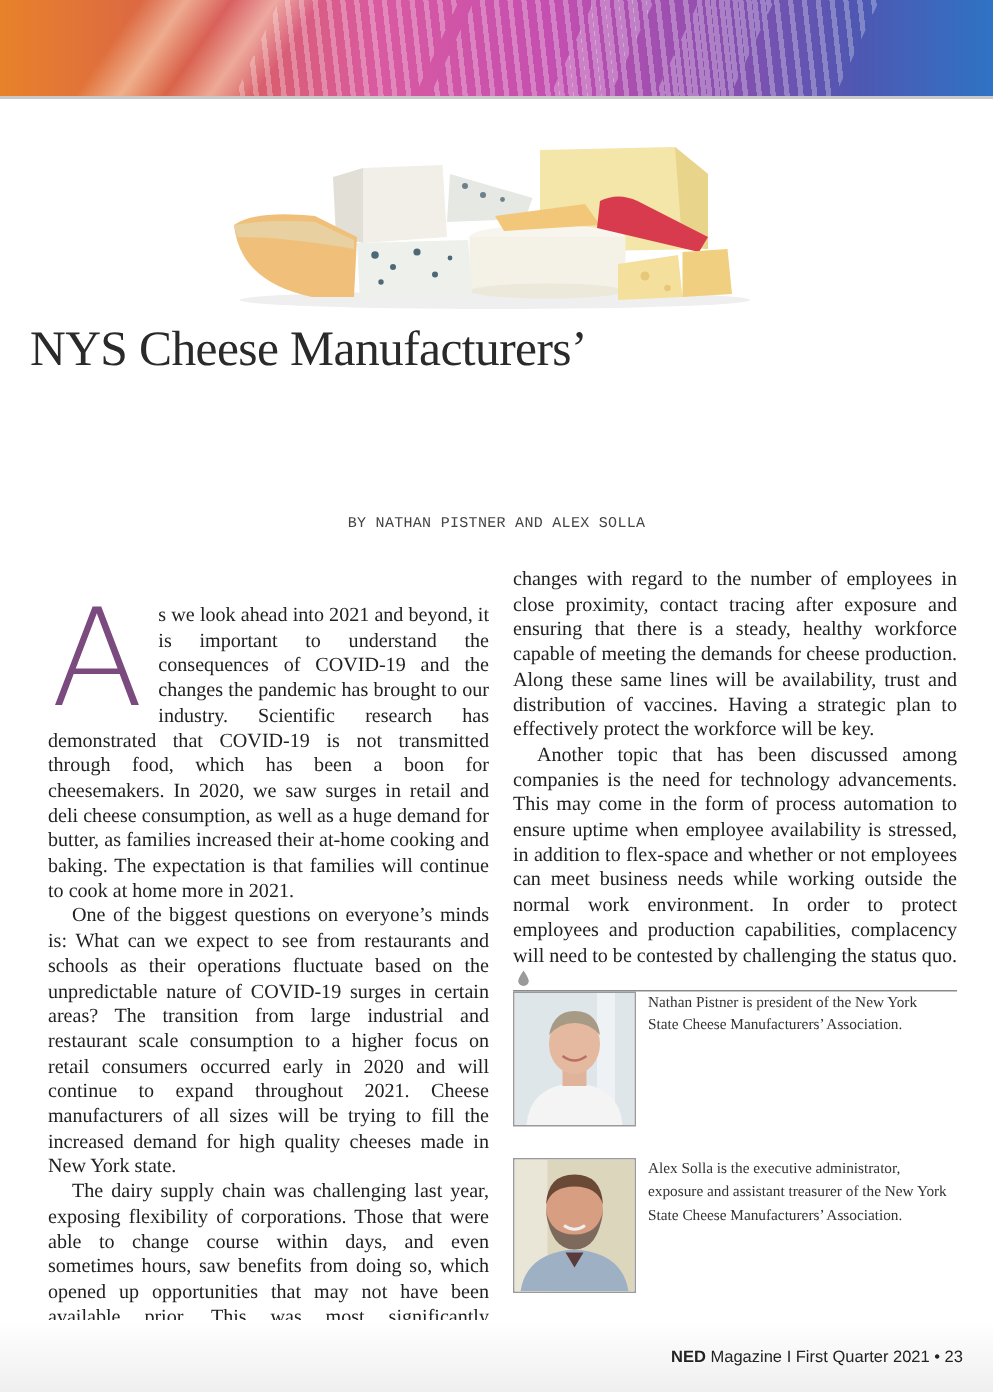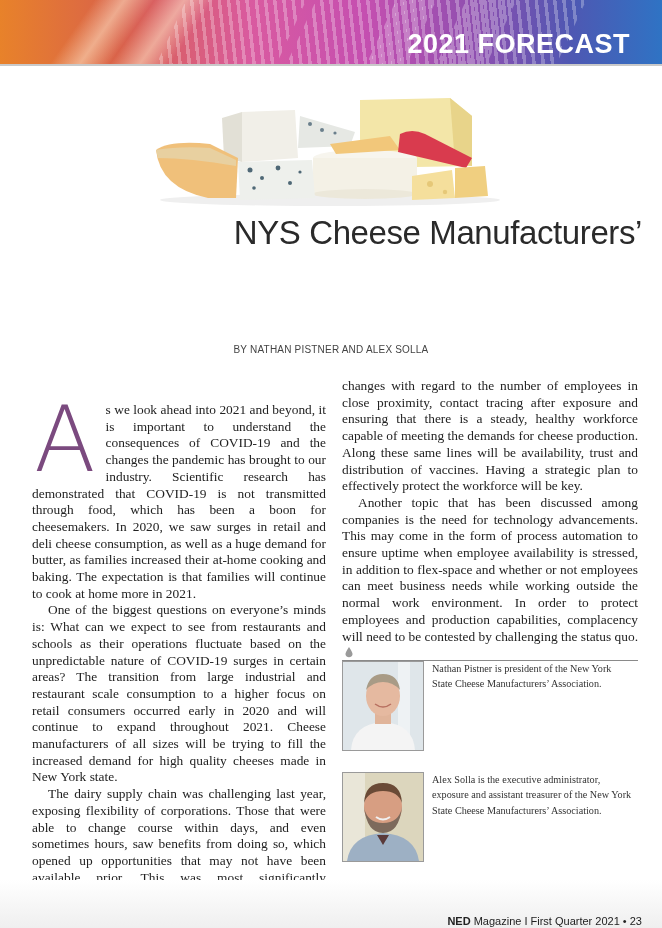--- a/index.html
+++ b/index.html
@@ -12,56 +12,55 @@
   .banner .stripe { position:absolute; top:-20px; height:110px; width:120px;
     background: repeating-linear-gradient(60deg, rgba(255,255,255,0.28) 0 3px, rgba(255,255,255,0) 3px 8px); transform:skewX(-25deg); }
   .banner .glow { position:absolute; top:-10px; width:60px; height:90px; background:linear-gradient(90deg, rgba(255,220,180,0), rgba(255,230,200,0.55), rgba(255,220,180,0)); transform:skewX(-35deg); }
   .banner-title { position:absolute; right:32px; top:30px; font-family:"Liberation Sans", sans-serif; font-weight:bold; font-size:27px; color:#ffffff; letter-spacing:0.5px; line-height:28px; }
   .banner-rule { position:absolute; left:0; top:64px; width:662px; height:2px; background:#c9c9c9; }
 
   
   .hero { position:absolute; left:150px; top:88px; width:360px; height:120px; }
 
   
-  .title { position:absolute; left:20px; top:212px; width:622px; text-align:right; font-family:Liberation Sans, sans-serif; font-weight:200; font-size:33px; line-height:42px; color:#2a2a2a; letter-spacing:-0.4px; }
-  .byline { position:absolute; left:0; top:344px; width:662px; text-align:center; font-family:Liberation Sans, sans-serif; font-size:10px; color:#444; letter-spacing:0.2px; }
+  .title { position:absolute; left:20px; top:212px; width:622px; text-align:left; font-family:Liberation Serif, serif; font-weight:200; font-size:33px; line-height:42px; color:#2a2a2a; letter-spacing:-0.4px; }
+  .byline { position:absolute; left:0; top:344px; width:662px; text-align:center; font-family:Liberation Mono, monospace; font-size:10px; color:#444; letter-spacing:0.2px; }
 
   
   .col { position:absolute; font-size:13.4px; line-height:16.7px; text-align:justify; color:#222; }
   .col-left { left:32px; top:402px; width:294px; }
   .col-right { left:342px; top:378px; width:296px;font-family:Liberation Serif, serif; }
   .col p { margin:0; text-indent:16px; }
   .col p.first { text-indent:0; }
   .dropcap { float:left; font-family:"DejaVu Sans", sans-serif; font-weight:200; font-size:90px; line-height:72px; color:#7b4a7f; margin:2px 10px 0 2px; height:76px; }
   .ital { }
   .endmark { display:inline-block; width:8px; height:11px; vertical-align:-1px; margin-left:3px; }
 
   .sep { position:absolute; left:342px; top:660px; width:296px; height:1px; background:#8a8a8a; }
 
   .bio { position:absolute; left:342px; width:296px; }
   .bio .photo { position:absolute; left:0; top:0; width:80px; height:88px; border:1px solid #9a9a9a; overflow:hidden; }
   .bio .text { position:absolute; left:90px; top:0; width:200px; font-family:Liberation Serif, serif; font-size:10.2px; line-height:15.3px; color:#333; }
   .bio1 { top:661px; }
   .bio2 { top:772px; }
 
-  .footer { position:absolute; right:20px; top:899px; font-family:"Liberation Sans", sans-serif; font-size:11px; color:#222;margin-top:16px; }
+  .footer { position:absolute; right:20px; top:899px; font-family:"Liberation Sans", sans-serif; font-size:11px; color:#222; }
   .footer b { font-weight:bold; }
   .footer-fade { position:absolute; left:0; top:880px; width:662px; height:48px; background:linear-gradient(#ffffff, #efefef); }
 </style>
 </head>
 <body>
 
 <div class="banner">
   <div class="glow" style="left:70px;"></div>
   <div class="glow" style="left:130px;"></div>
   <div class="stripe" style="left:170px;"></div>
   <div class="stripe" style="left:300px;"></div>
   <div class="stripe" style="left:380px;"></div>
   <div class="stripe" style="left:450px;"></div>
-  <div class="banner-title">2021 FORECAST</div>
 </div>
 <div class="banner-rule"></div>
 
 <div class="hero">
   <svg width="360" height="120" viewBox="0 0 360 120">
     <ellipse cx="180" cy="112" rx="170" ry="6" fill="#efefef"></ellipse>
 
     <path d="M210 12 L300 10 L322 28 L322 78 L210 80 Z" fill="#f3e6a8"></path>
     <path d="M300 10 L322 28 L322 78 L305 76 Z" fill="#e8d48a"></path>
 

